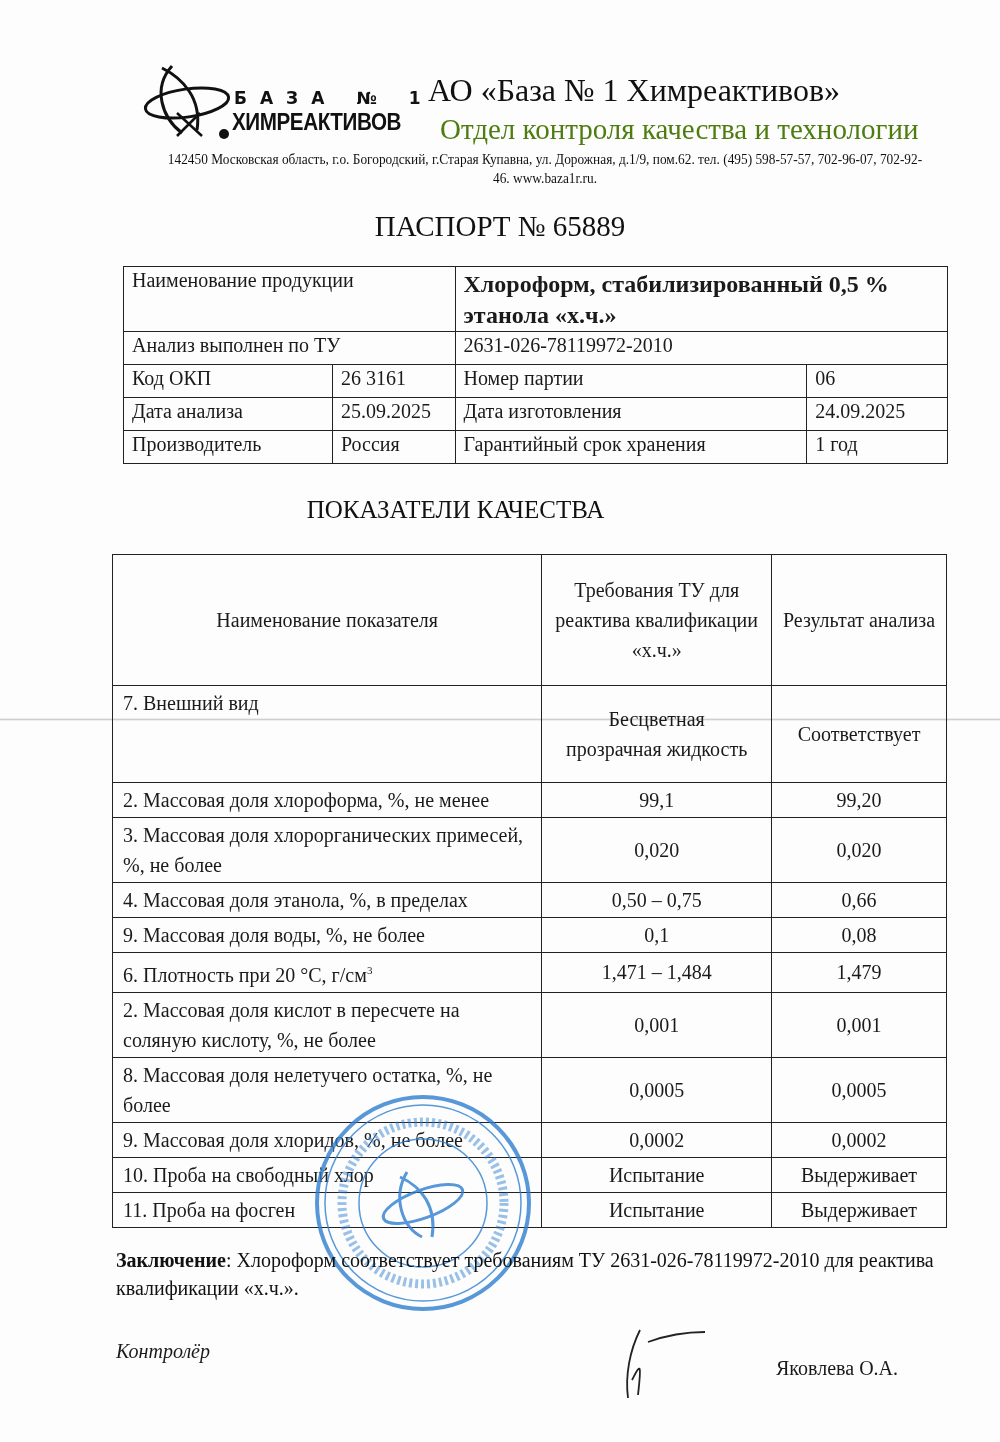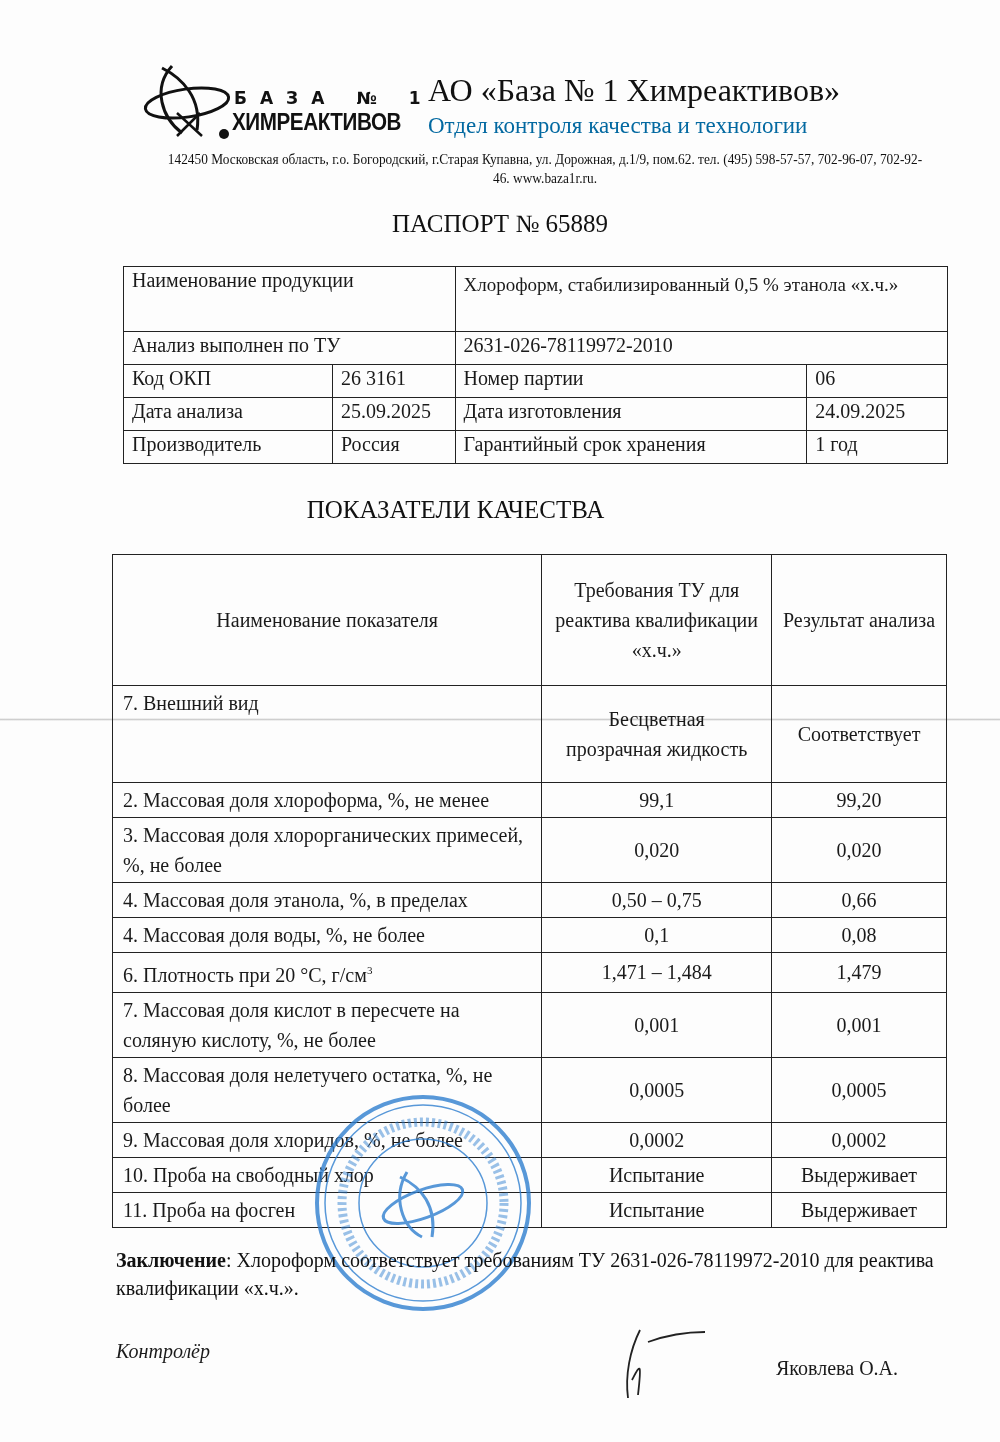--- a/index.html
+++ b/index.html
@@ -25,37 +25,37 @@
     position: absolute; left: 232px; top: 108px;
     font-family: "Liberation Sans", sans-serif; font-weight: bold;
     font-size: 24px; letter-spacing: -0.5px; color: #111;
     transform: scaleX(0.86); transform-origin: left center;
   }
   .company {
     position: absolute; left: 428px; top: 72px;
     font-size: 32px; color: #111; white-space: nowrap;
   }
   .dept {
-    position: absolute; left: 428px; top: 113px;
-    font-size: 23px; color: #0369a1; white-space: nowrap;
+    position: absolute; left: 440px; top: 113px;
+    font-size: 29px; color: #4d7c0f; white-space: nowrap;
   }
   .address {
     position: absolute; left: 130px; top: 150px; width: 830px;
     font-size: 14.5px; text-align: center; line-height: 19px; color: #111;
     transform: scaleX(0.92); transform-origin: center;
   }
   .passport {
     position: absolute; left: 0; width: 1000px; top: 210px;
-    text-align: center; font-size: 25px; color: #111;
+    text-align: center; font-size: 29px; color: #111;
   }
   table { border-collapse: collapse; position: absolute; }
   td { border: 1.5px solid #222; font-size: 20px; vertical-align: top; }
   .t1 { left: 123px; top: 266px; width: 825px; padding-left: 8px; }
   .t1 td { padding: 2px 8px 0 8px; height: 30px; }
-  .bold { font-weight: normal; font-size: 19px; line-height: 31px; }
+  .bold { font-weight: bold; font-size: 24px; line-height: 31px; }
   .section-title {
     position: absolute; left: 0; width: 911px; top: 496px;
     text-align: center; font-size: 25px; color: #111;
   }
   .t2 { left: 112px; top: 554px; width: 835px; }
   .t2 td { padding: 2px 10px; line-height: 30px; }
   .t2 td.c { text-align: center; vertical-align: middle; }
   .t2 td.hdr { vertical-align: middle; text-align: center; }
   .sup { font-size: 11px; vertical-align: super; }
   .conclusion {
@@ -158,31 +158,31 @@
         <td><span>3. Массовая доля хлорорганических примесей, %, не более</span></td>
         <td class="c">0,020</td>
         <td class="c">0,020</td>
       </tr>
       <tr>
         <td><span>4. Массовая доля этанола, %, в пределах</span></td>
         <td class="c">0,50 – 0,75</td>
         <td class="c">0,66</td>
       </tr>
       <tr>
-        <td><span>4. Массовая доля воды, %, не более</span></td>
+        <td><span>9. Массовая доля воды, %, не более</span></td>
         <td class="c">0,1</td>
         <td class="c">0,08</td>
       </tr>
       <tr>
         <td><span>6. Плотность при 20 °С, г/см</span><span class="sup">3</span></td>
         <td class="c">1,471 – 1,484</td>
         <td class="c">1,479</td>
       </tr>
       <tr>
-        <td><span>7. Массовая доля кислот в пересчете на соляную кислоту, %, не более</span></td>
+        <td><span>2. Массовая доля кислот в пересчете на соляную кислоту, %, не более</span></td>
         <td class="c">0,001</td>
         <td class="c">0,001</td>
       </tr>
       <tr>
         <td><span>8. Массовая доля нелетучего остатка, %, не более</span></td>
         <td class="c">0,0005</td>
         <td class="c">0,0005</td>
       </tr>
       <tr>
         <td><span>9. Массовая доля хлоридов, %, не более</span></td>

